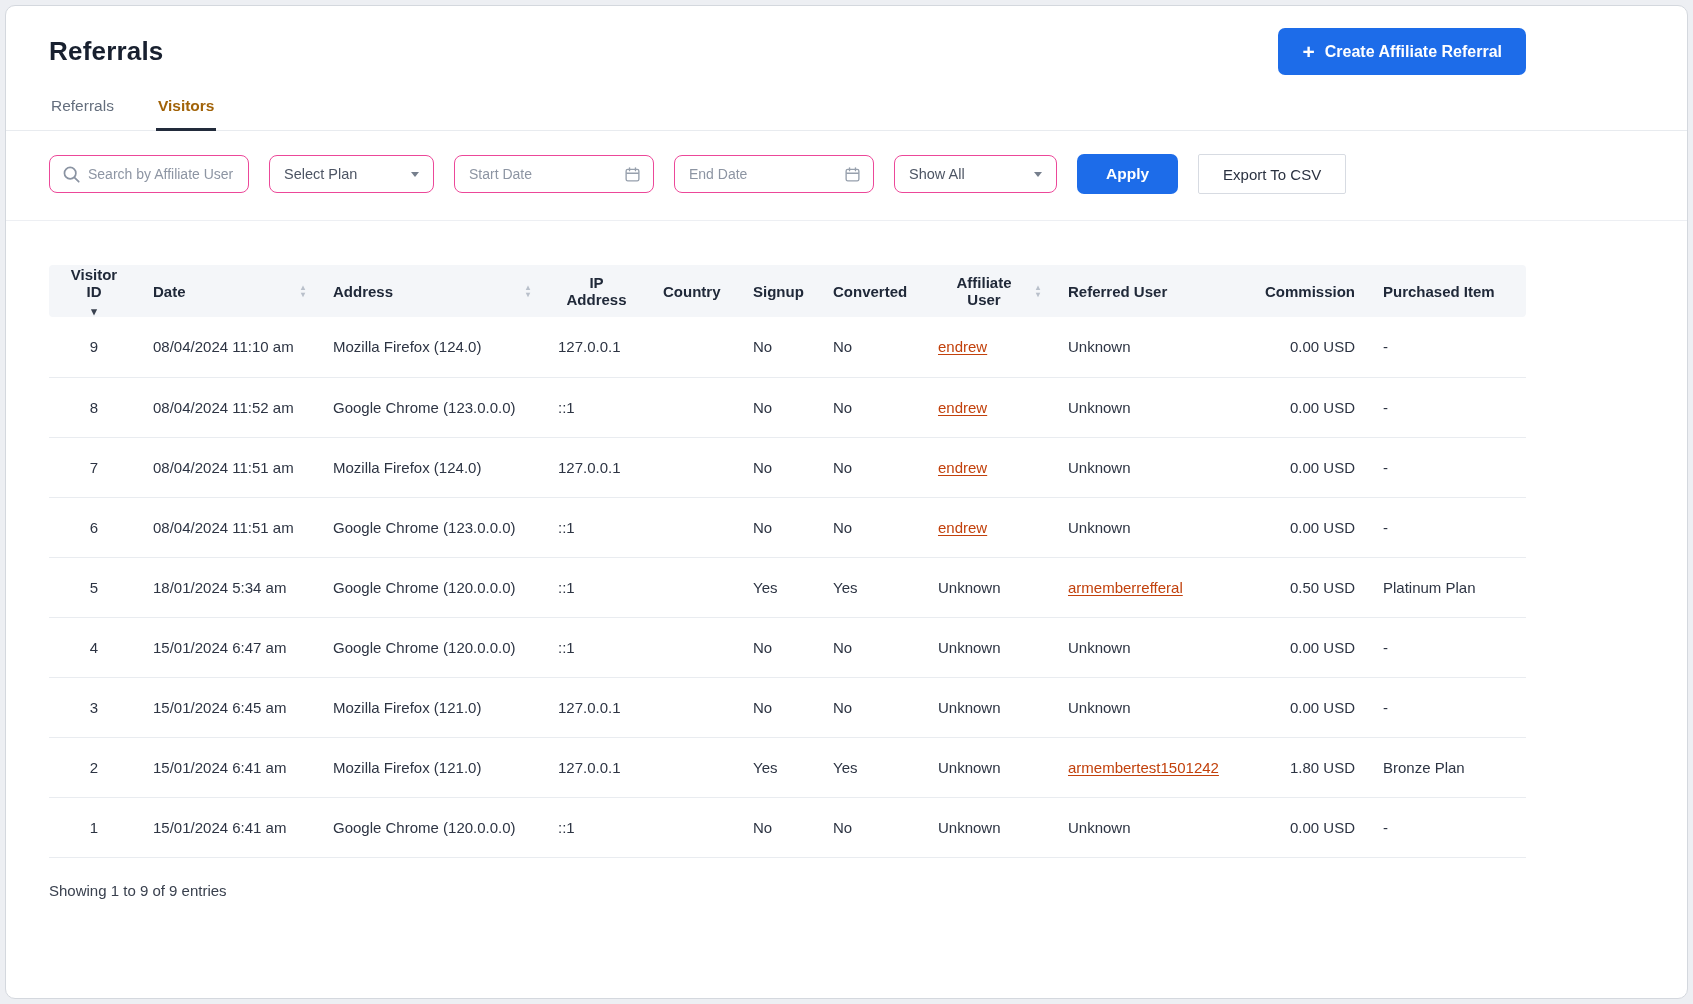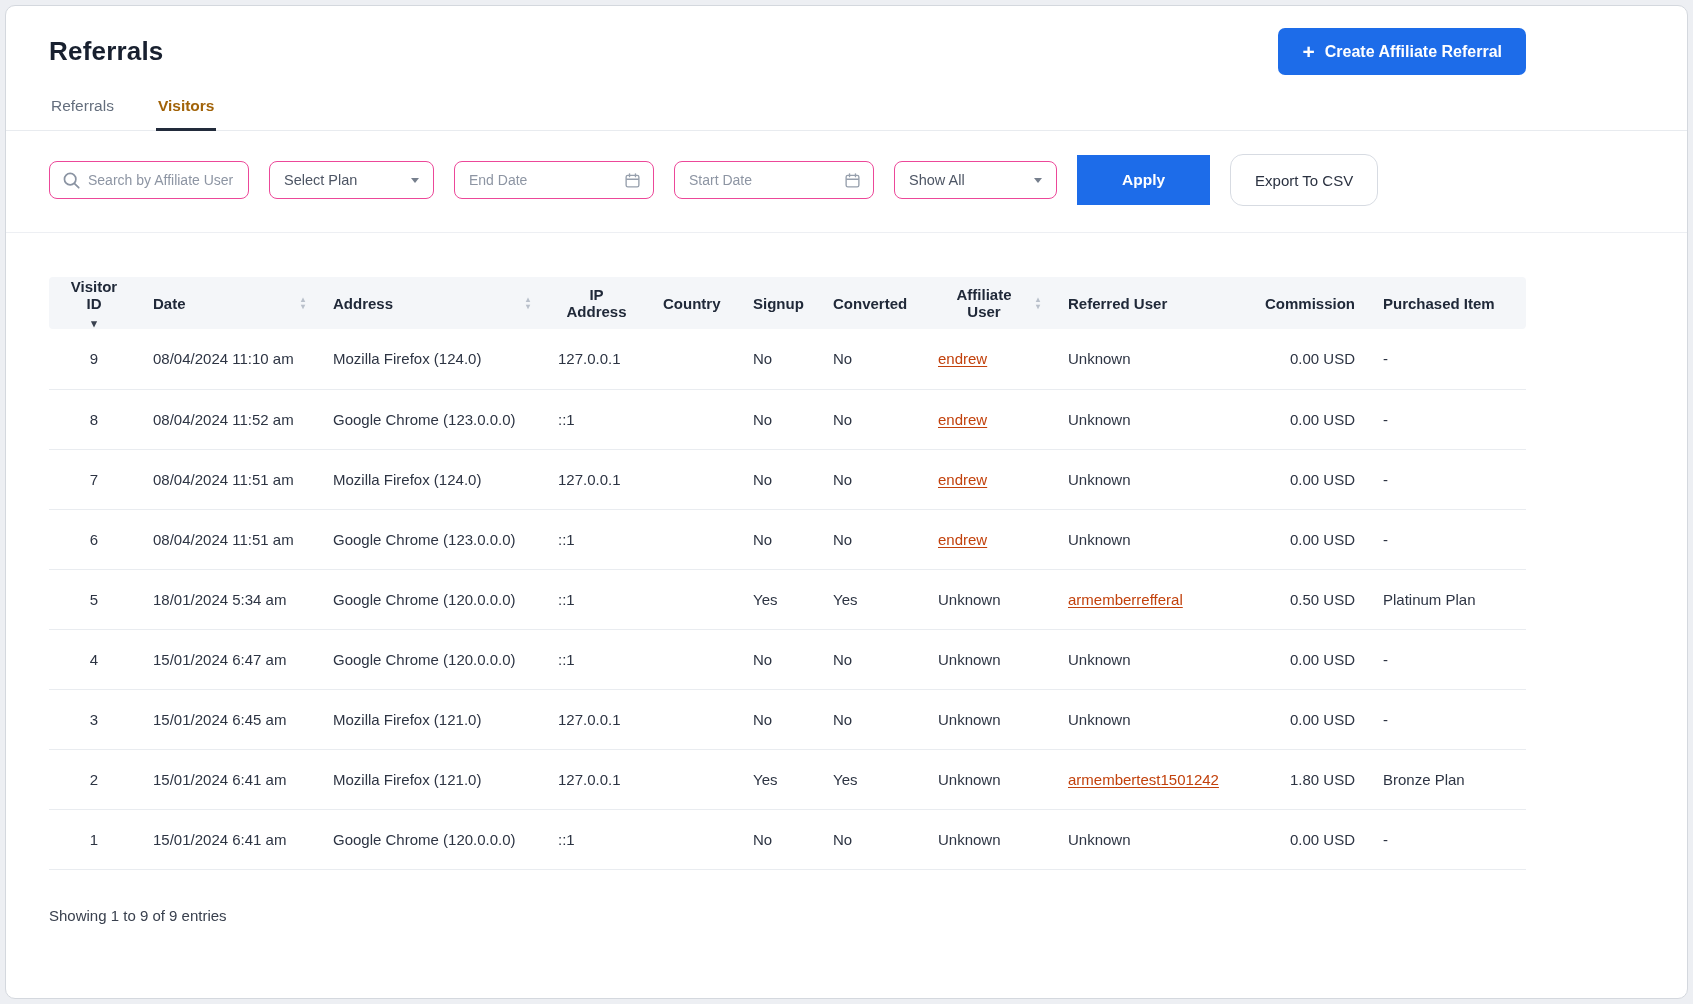--- a/index.html
+++ b/index.html
@@ -38,23 +38,23 @@
   .select-field{justify-content:space-between;padding:0 14px;cursor:pointer;}
   .select-plan{width:165px;}
   .show-all{width:163px;}
   .sel-text{font-size:14.5px;color:#4d5564;}
   .caret{width:0;height:0;border-left:4.5px solid transparent;border-right:4.5px solid transparent;
         border-top:5px solid #767f8d;}
   .date-field{width:200px;}
   .date-field input{border:none;outline:none;background:transparent;width:100%;height:100%;
         padding:0 40px 0 14px;font-size:14px;font-family:inherit;color:#2c3342;}
   .date-field .f-icon-right{position:absolute;right:12px;top:10px;line-height:0;}
-  .btn-apply{background:var(--accent,#1d6ce9);color:#fff;border:none;border-radius:0;height:50px;
-        padding:0 45px;font-size:15.5px;font-weight:600;font-family:inherit;cursor:pointer;}
-  .btn-export{background:#fff;color:#2a3140;border:1px solid #d7dbe2;border-radius:13px;height:52px;
+  .btn-apply{background:var(--accent,#1d6ce9);color:#fff;border:none;border-radius:7px;height:40px;
+        padding:0 29px;font-size:15.5px;font-weight:600;font-family:inherit;cursor:pointer;}
+  .btn-export{background:#fff;color:#2a3140;border:1px solid #d7dbe2;border-radius:2px;height:40px;
         padding:0 24px;font-size:15px;font-weight:500;font-family:inherit;cursor:pointer;}
 
   
   .table-wrap{margin-top:44px;}
   table.data-table{width:100%;border-collapse:collapse;table-layout:fixed;}
   .data-table col:nth-child(1){width:90px;}
   .data-table col:nth-child(2){width:180px;}
   .data-table col:nth-child(3){width:225px;}
   .data-table col:nth-child(4){width:105px;}
   .data-table col:nth-child(5){width:90px;}
@@ -74,21 +74,21 @@
   .sort-desc{font-size:11px;color:#39414f;line-height:1;}
   .sort-both{display:inline-flex;flex-direction:column;margin-left:auto;color:#b9c0cb;}
   .sort-both i{font-style:normal;font-size:8px;line-height:7px;}
   .data-table tbody td{height:60px;border-bottom:1px solid #e9ecf0;font-size:15px;color:#2d3443;
         padding:0 14px;background:#fff;}
   td.center{text-align:center;}
   td.right{text-align:right;}
   .cell-link{color:#c2410c;text-underline-offset:2px;}
 
   
-  .footer{display:flex;justify-content:space-between;align-items:center;margin-top:37px;}
+  .footer{display:flex;justify-content:space-between;align-items:center;margin-top:24px;}
   .showing{font-size:15px;color:#39404e;}
   .pager{display:flex;align-items:center;gap:13px;font-size:15px;color:#39404e;}
   .pp-select{height:34px;min-width:54px;border:1px solid #d7dbe2;border-radius:7px;display:flex;
         align-items:center;gap:9px;padding:0 10px;cursor:pointer;color:#2c3342;background:#fff;}
   .pg-btn{width:35px;height:34px;border:1px solid #e1e5ea;background:#fff;border-radius:7px;
         color:#959dab;font-size:16px;font-family:inherit;cursor:pointer;display:flex;
         align-items:center;justify-content:center;padding:0;}
   .pg-current{width:30px;height:34px;border:1px solid #c7ccd5;border-radius:6px;display:flex;
         align-items:center;justify-content:center;font-size:15px;color:#1f2735;font-weight:600;
         background:#fff;}
@@ -119,43 +119,43 @@
         </span>
         <input type="text" placeholder="Search by Affiliate User" style="">
       </div>
 
       <div class="field select-field select-plan">
         <span class="sel-text">Select Plan</span>
         <span class="caret"></span>
       </div>
 
       <div class="field date-field">
+        <input type="text" placeholder="Start Date" style="">
+        <span class="f-icon-right">
+          <svg viewBox="0 0 20 20" width="17" height="17">
+              <rect x="2.5" y="4" width="15" height="13.5" rx="2" fill="none" stroke="#97a0ad" stroke-width="1.6"></rect>
+              <line x1="2.5" y1="8.5" x2="17.5" y2="8.5" stroke="#97a0ad" stroke-width="1.6"></line>
+              <line x1="6.5" y1="2.2" x2="6.5" y2="5.5" stroke="#97a0ad" stroke-width="1.6" stroke-linecap="round"></line>
+              <line x1="13.5" y1="2.2" x2="13.5" y2="5.5" stroke="#97a0ad" stroke-width="1.6" stroke-linecap="round"></line>
+            </svg>
+        </span>
+      </div>
+
+      <div class="field date-field">
         <input type="text" placeholder="End Date" style="">
         <span class="f-icon-right">
           <svg viewBox="0 0 20 20" width="17" height="17">
               <rect x="2.5" y="4" width="15" height="13.5" rx="2" fill="none" stroke="#97a0ad" stroke-width="1.6"></rect>
               <line x1="2.5" y1="8.5" x2="17.5" y2="8.5" stroke="#97a0ad" stroke-width="1.6"></line>
               <line x1="6.5" y1="2.2" x2="6.5" y2="5.5" stroke="#97a0ad" stroke-width="1.6" stroke-linecap="round"></line>
               <line x1="13.5" y1="2.2" x2="13.5" y2="5.5" stroke="#97a0ad" stroke-width="1.6" stroke-linecap="round"></line>
             </svg>
         </span>
       </div>
 
-      <div class="field date-field">
-        <input type="text" placeholder="Start Date" style="">
-        <span class="f-icon-right">
-          <svg viewBox="0 0 20 20" width="17" height="17">
-              <rect x="2.5" y="4" width="15" height="13.5" rx="2" fill="none" stroke="#97a0ad" stroke-width="1.6"></rect>
-              <line x1="2.5" y1="8.5" x2="17.5" y2="8.5" stroke="#97a0ad" stroke-width="1.6"></line>
-              <line x1="6.5" y1="2.2" x2="6.5" y2="5.5" stroke="#97a0ad" stroke-width="1.6" stroke-linecap="round"></line>
-              <line x1="13.5" y1="2.2" x2="13.5" y2="5.5" stroke="#97a0ad" stroke-width="1.6" stroke-linecap="round"></line>
-            </svg>
-        </span>
-      </div>
-
       <div class="field select-field show-all">
         <span class="sel-text">Show All</span>
         <span class="caret"></span>
       </div>
 
       <button class="btn-apply">Apply</button>
       <button class="btn-export">Export To CSV</button>
     </div>
   </div>
 

